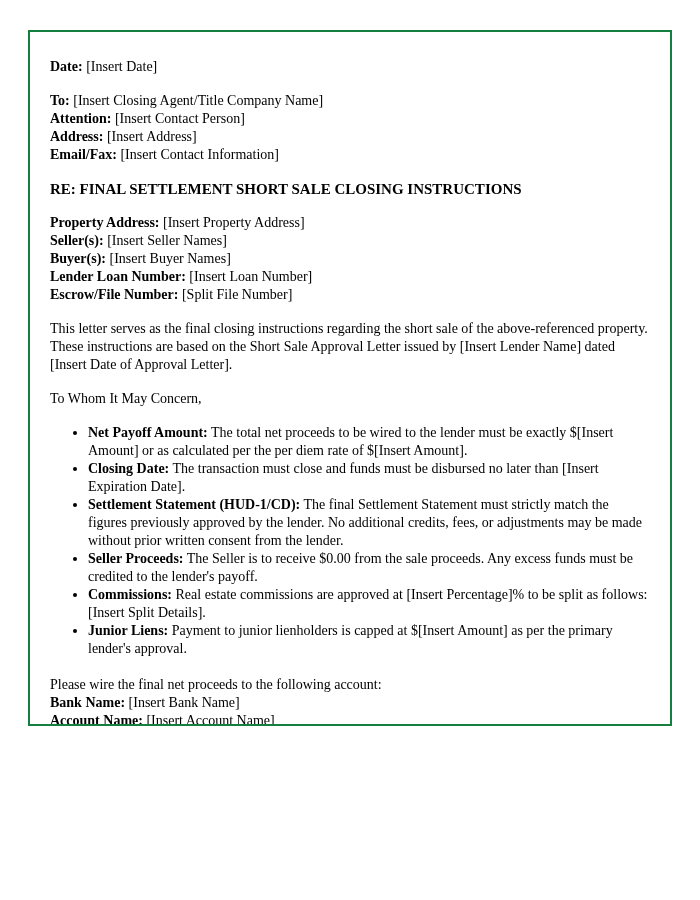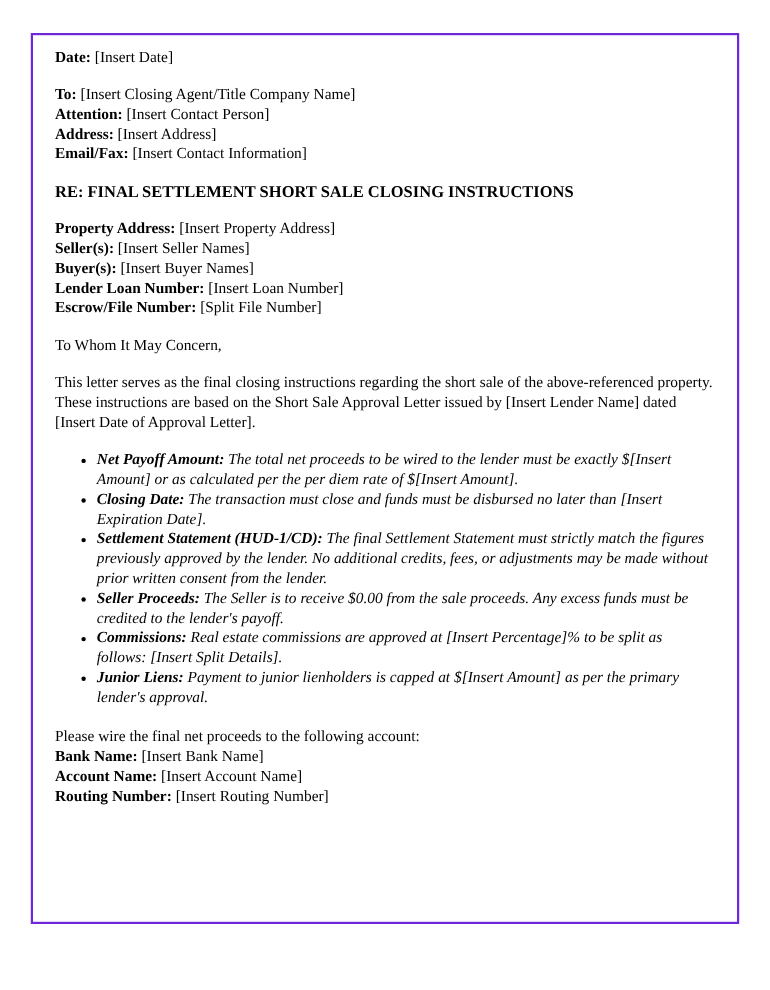--- a/index.html
+++ b/index.html
@@ -8,40 +8,39 @@
     background: #ffffff;
     font-family: "Liberation Serif", serif;
     color: #000000;
   }
   body { height: 900px; overflow: hidden; }
   .page {
     position: absolute;
     left: 28px;
     top: 30px;
     width: 644px;
-    height: 810px;
-    border: 2px solid #6d28d9;
-    padding: 12px 20px;
+    height: 696px;
+    border: 2px solid #15803d;
+    padding: 26px 20px;
     overflow: hidden;
     font-size: 14px;
     line-height: 18px;
   }
   .block { margin-bottom: 16px; }
   p { margin: 0; }
   strong { font-weight: bold; }
   .subject {
     font-weight: bold;
     font-size: 15px;
     line-height: 18px;
   }
   ul.conditions {
     margin: 0 0 18px 0;
     padding-left: 38px;
     list-style-type: disc;
-    font-style: italic;
   }
   ul.conditions li { margin: 0; }
 </style>
 </head>
 <body>
 
 <div class="page">
 
   <p class="block"><strong>Date:</strong> <span>[Insert Date]</span></p>
 
@@ -55,23 +54,23 @@
   <p class="block subject">RE: FINAL SETTLEMENT SHORT SALE CLOSING INSTRUCTIONS</p>
 
   <div class="block">
     <p><strong>Property Address:</strong> <span>[Insert Property Address]</span></p>
     <p><strong>Seller(s):</strong> <span>[Insert Seller Names]</span></p>
     <p><strong>Buyer(s):</strong> <span>[Insert Buyer Names]</span></p>
     <p><strong>Lender Loan Number:</strong> <span>[Insert Loan Number]</span></p>
     <p><strong>Escrow/File Number:</strong> <span>[Split File Number]</span></p>
   </div>
 
+  <p class="block">This letter serves as the final closing instructions regarding the short sale of the above-referenced property. These instructions are based on the Short Sale Approval Letter issued by [Insert Lender Name] dated [Insert Date of Approval Letter].</p>
+
   <p class="block">To Whom It May Concern,</p>
-
-  <p class="block">This letter serves as the final closing instructions regarding the short sale of the above-referenced property. These instructions are based on the Short Sale Approval Letter issued by [Insert Lender Name] dated [Insert Date of Approval Letter].</p>
 
 
   <ul class="conditions">
     <li><strong>Net Payoff Amount:</strong> <span>The total net proceeds to be wired to the lender must be exactly $[Insert Amount] or as calculated per the per diem rate of $[Insert Amount].</span></li>
     <li><strong>Closing Date:</strong> <span>The transaction must close and funds must be disbursed no later than [Insert Expiration Date].</span></li>
     <li><strong>Settlement Statement (HUD-1/CD):</strong> <span>The final Settlement Statement must strictly match the figures previously approved by the lender. No additional credits, fees, or adjustments may be made without prior written consent from the lender.</span></li>
     <li><strong>Seller Proceeds:</strong> <span>The Seller is to receive $0.00 from the sale proceeds. Any excess funds must be credited to the lender's payoff.</span></li>
     <li><strong>Commissions:</strong> <span>Real estate commissions are approved at [Insert Percentage]% to be split as follows: [Insert Split Details].</span></li>
     <li><strong>Junior Liens:</strong> <span>Payment to junior lienholders is capped at $[Insert Amount] as per the primary lender's approval.</span></li>
   </ul>

